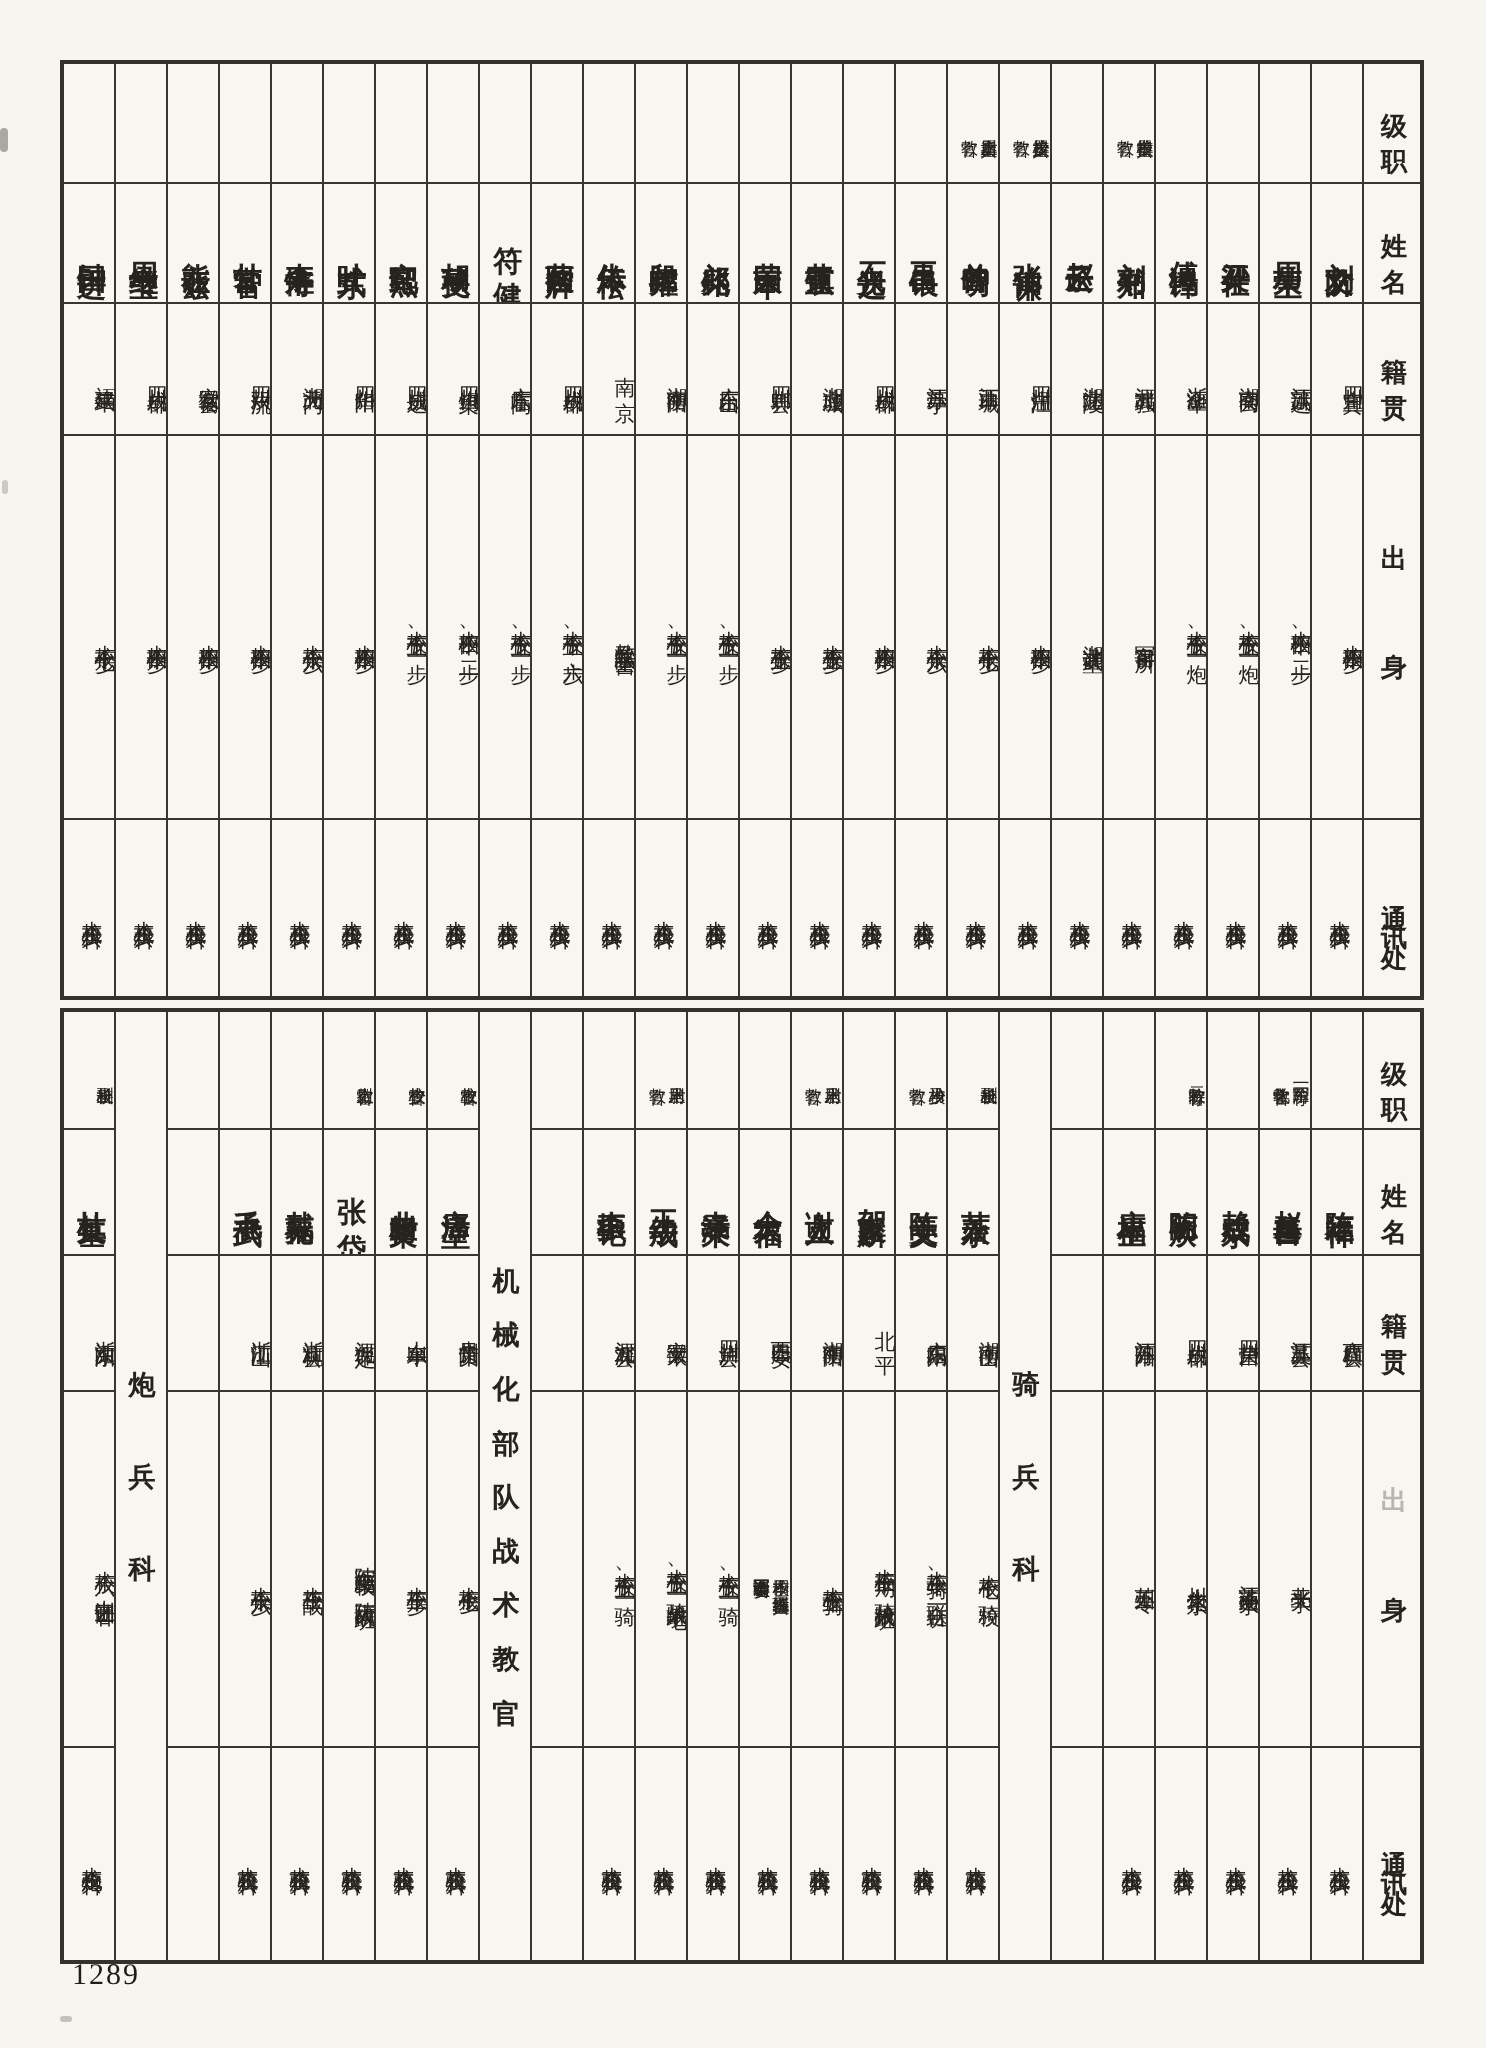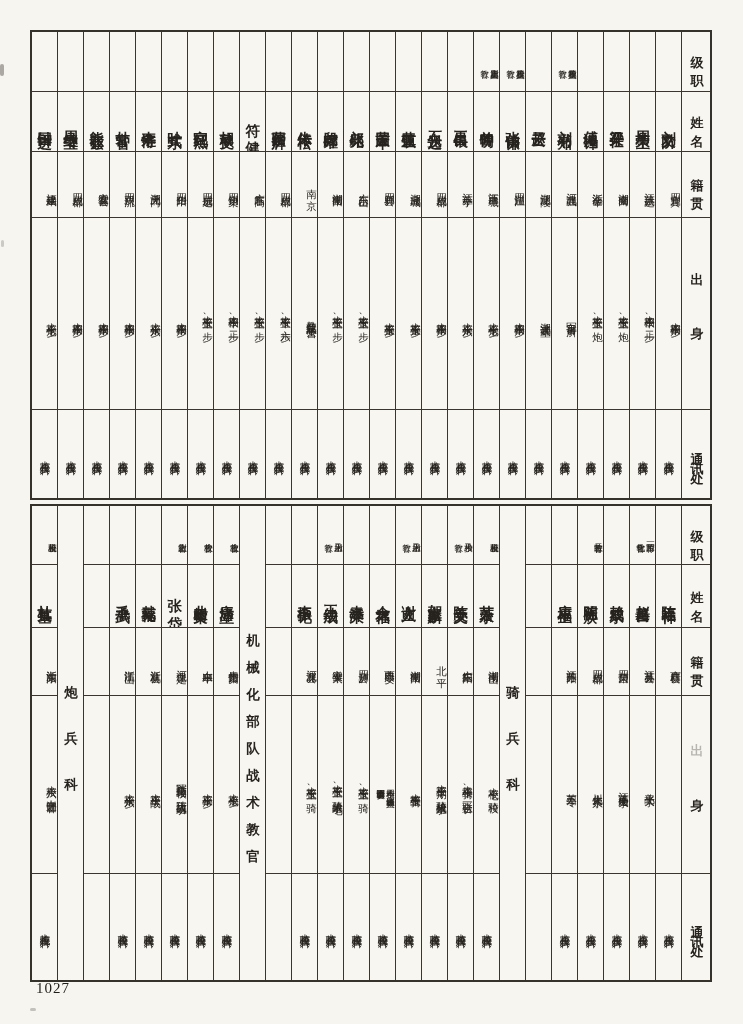--- a/index.html
+++ b/index.html
@@ -413,18 +413,18 @@
       </div>
       <div class="col">
         <div class="cell c-rank vtext">上校副科长</div>
         <div class="cell c-name vtext">杜英基</div>
         <div class="cell c-native vtext">浙江东阳</div>
         <div class="cell c-origin vtext">本校六　中训团廿二</div>
         <div class="cell c-contact vtext">本校炮兵科</div>
       </div>
     </div>
 
-  <div class="page-number">1027</div>
+  <div class="page-number">1289</div>
 
   <div class="artifact" style="left:0;top:64px;width:4px;height:12px;opacity:.45;"></div>
   <div class="artifact" style="left:1px;top:240px;width:3px;height:7px;opacity:.25;"></div>
   <div class="artifact" style="left:30px;top:1008px;width:6px;height:3px;opacity:.3;"></div>
 </div>
 
 </body></html>

